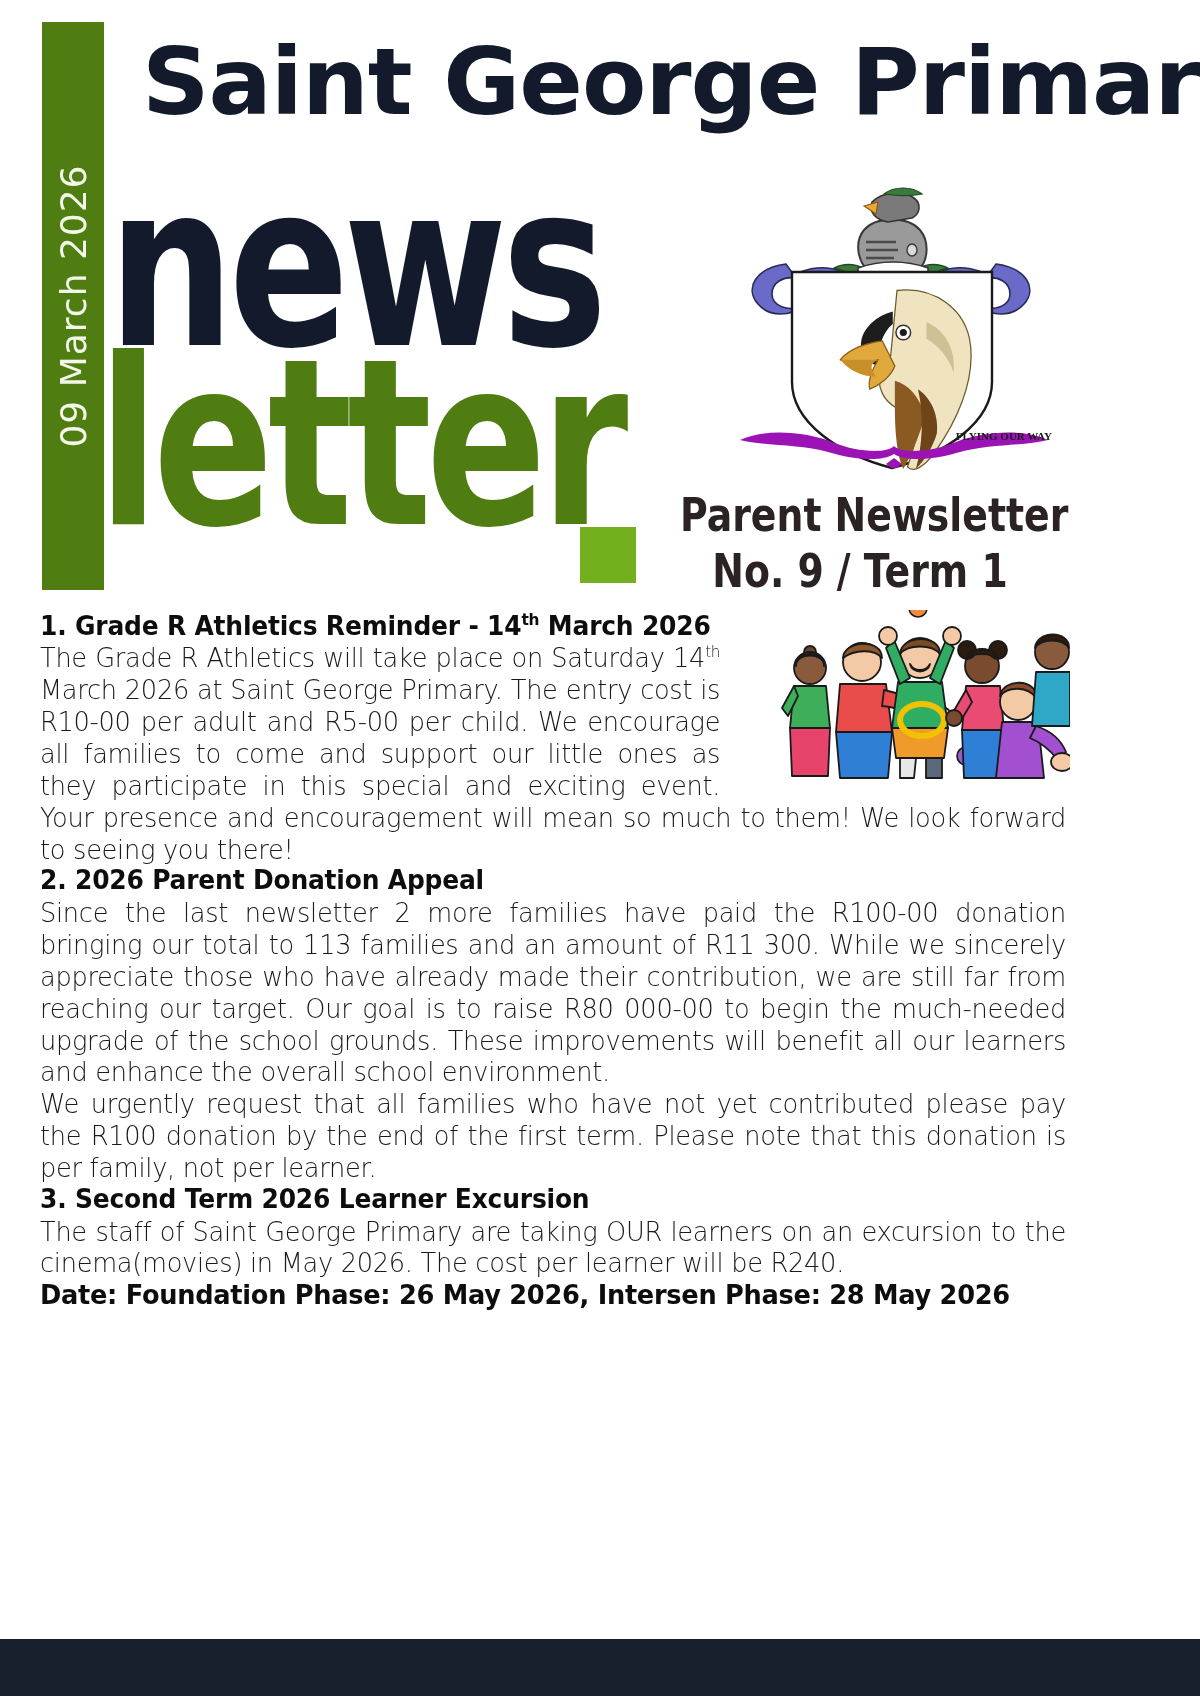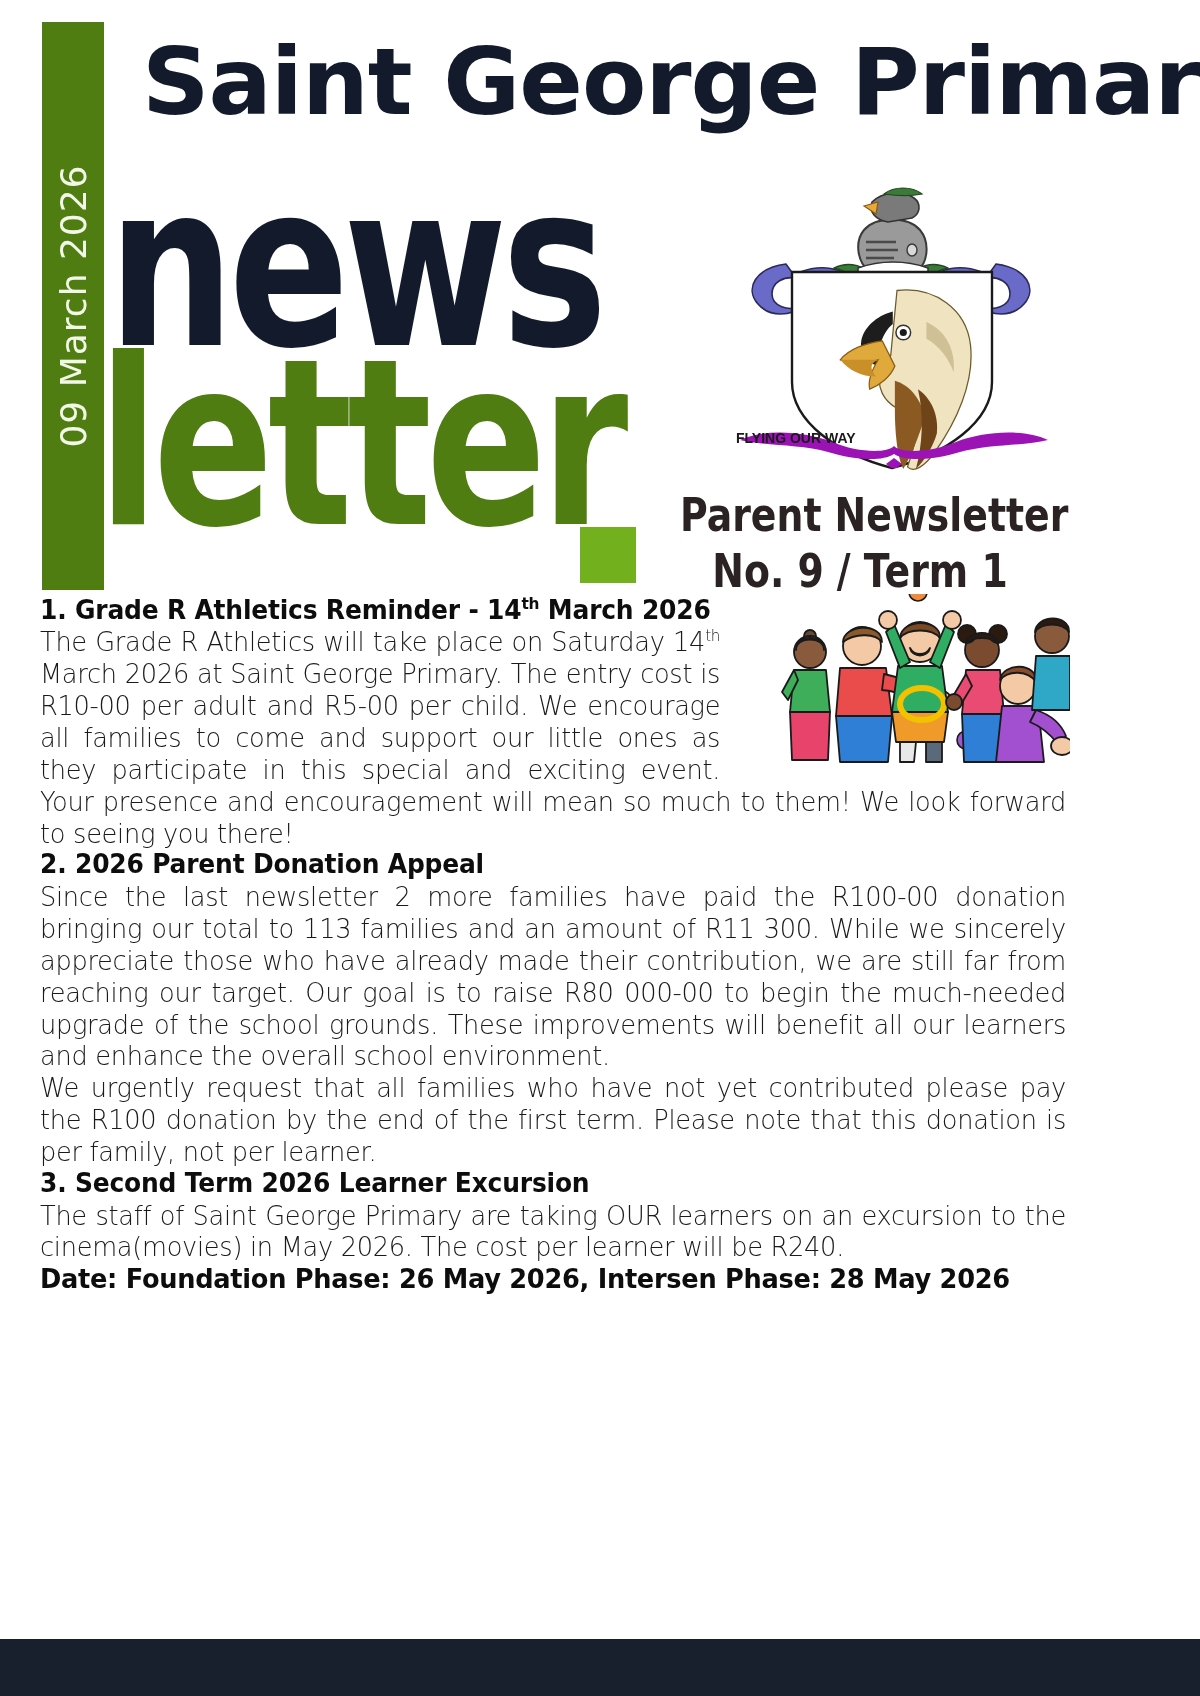--- a/index.html
+++ b/index.html
@@ -57,22 +57,22 @@
   
   .crest{ position:absolute; left:726px; top:172px; width:330px; height:300px; }
   .crest svg{ width:100%; height:100%; display:block; }
 
   .motto-ribbon{
     position:absolute; left:736px; top:424px; width:316px; height:44px;
   }
   .motto-ribbon svg{ width:100%; height:100%; display:block; }
   .motto-text{
     position:absolute; left:0; top:6px; width:100%;
-    text-align:left; font-family:Liberation Sans, sans-serif;
-    font-weight:700; font-size:14px; letter-spacing:0px; color:#1a1a1a;
+    text-align:right; font-family:Liberation Serif, serif;
+    font-weight:700; font-size:11px; letter-spacing:0px; color:#1a1a1a;
     filter:blur(0.4px);
   }
 
   .pn-line1{
     position:absolute; left:660px; top:492px; width:400px;
     text-align:center;
     font-family:"DejaVu Sans", sans-serif;
     font-weight:700; font-size:42px; line-height:1.0; color:#2b2323;
     transform:scaleX(0.9) scaleY(1.12); transform-origin:center top;
     white-space:nowrap;
@@ -80,21 +80,21 @@
   .pn-line2{
     position:absolute; left:660px; top:548px; width:400px;
     text-align:center;
     font-family:"DejaVu Sans", sans-serif;
     font-weight:700; font-size:42px; line-height:1.0; color:#2b2323;
     transform:scaleX(0.9) scaleY(1.12); transform-origin:center top;
     white-space:nowrap;
   }
 
   
-  .content{ position:absolute; left:40px; top:594px; width:1030px; }
+  .content{ position:absolute; left:40px; top:610px; width:1030px; }
 
   h2.sec-head{
     font-family:"DejaVu Sans", sans-serif;
     font-weight:700; font-size:26px; line-height:1.22;
     color:#0d0d0d; letter-spacing:-0.2px;
     transform:scaleX(0.96); transform-origin:left center;
   }
   h2.sec-head sup{ font-size:16px; vertical-align:super; }
 
   p.body{

